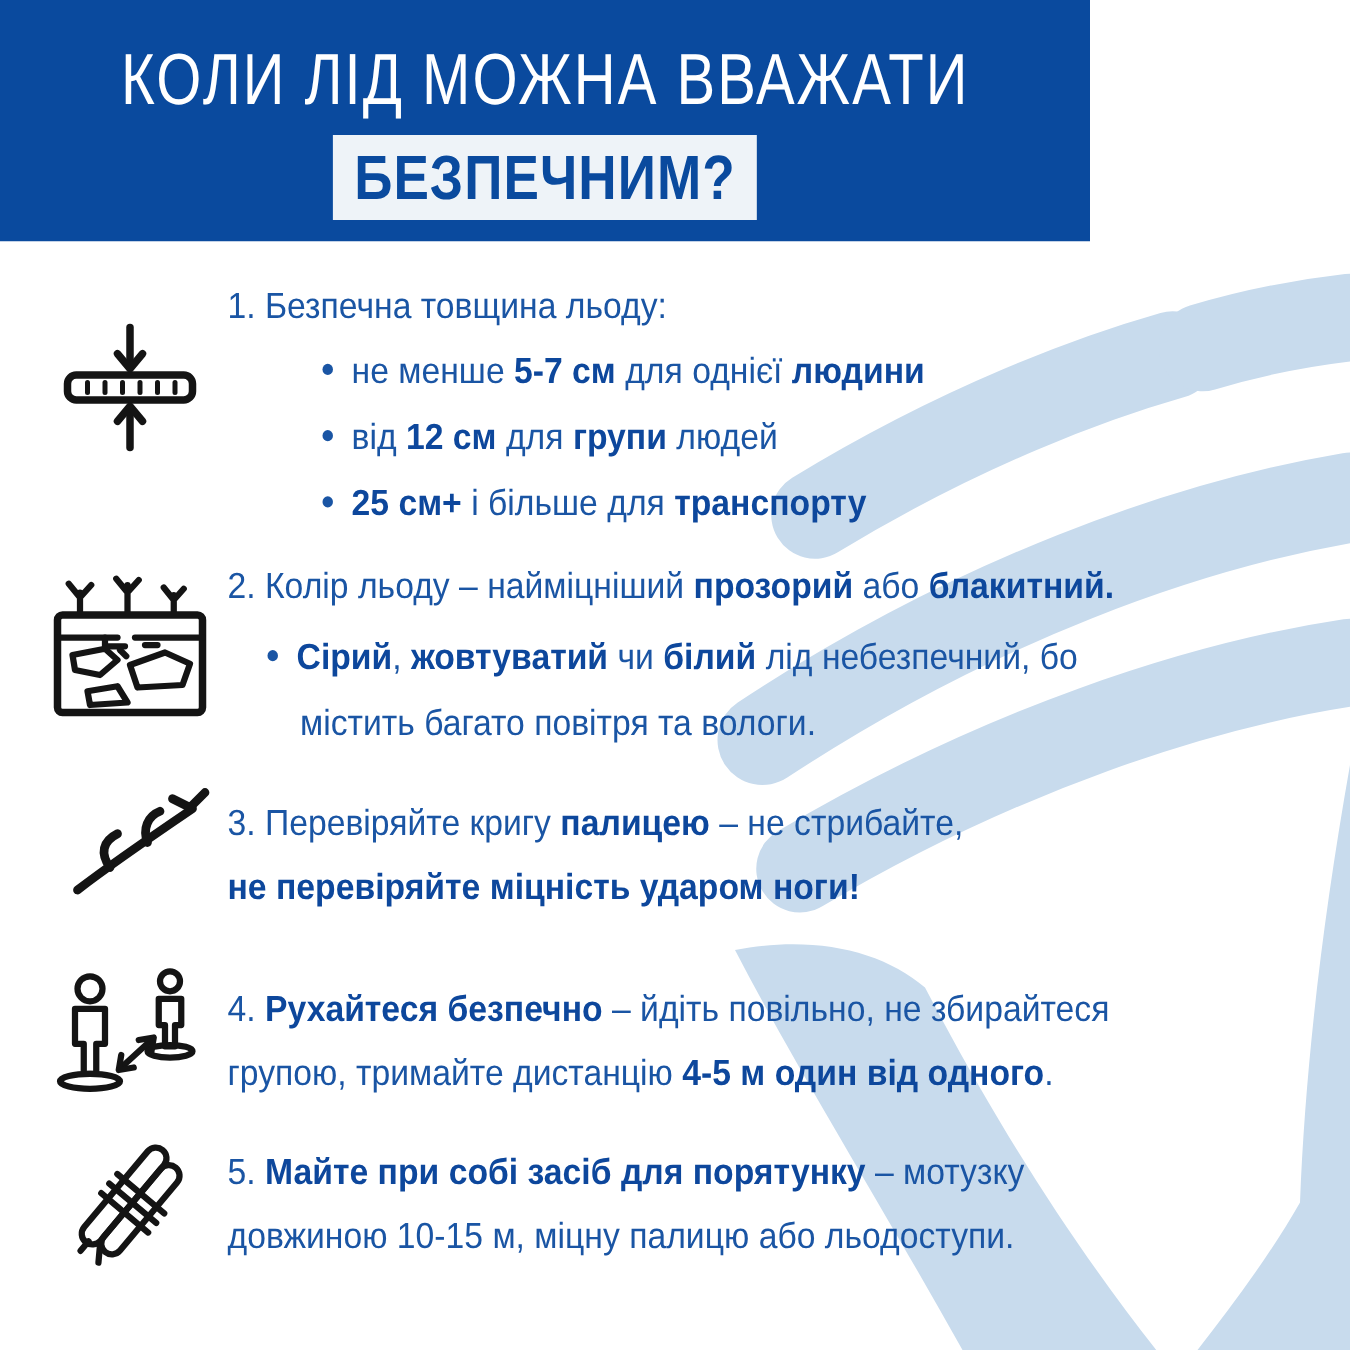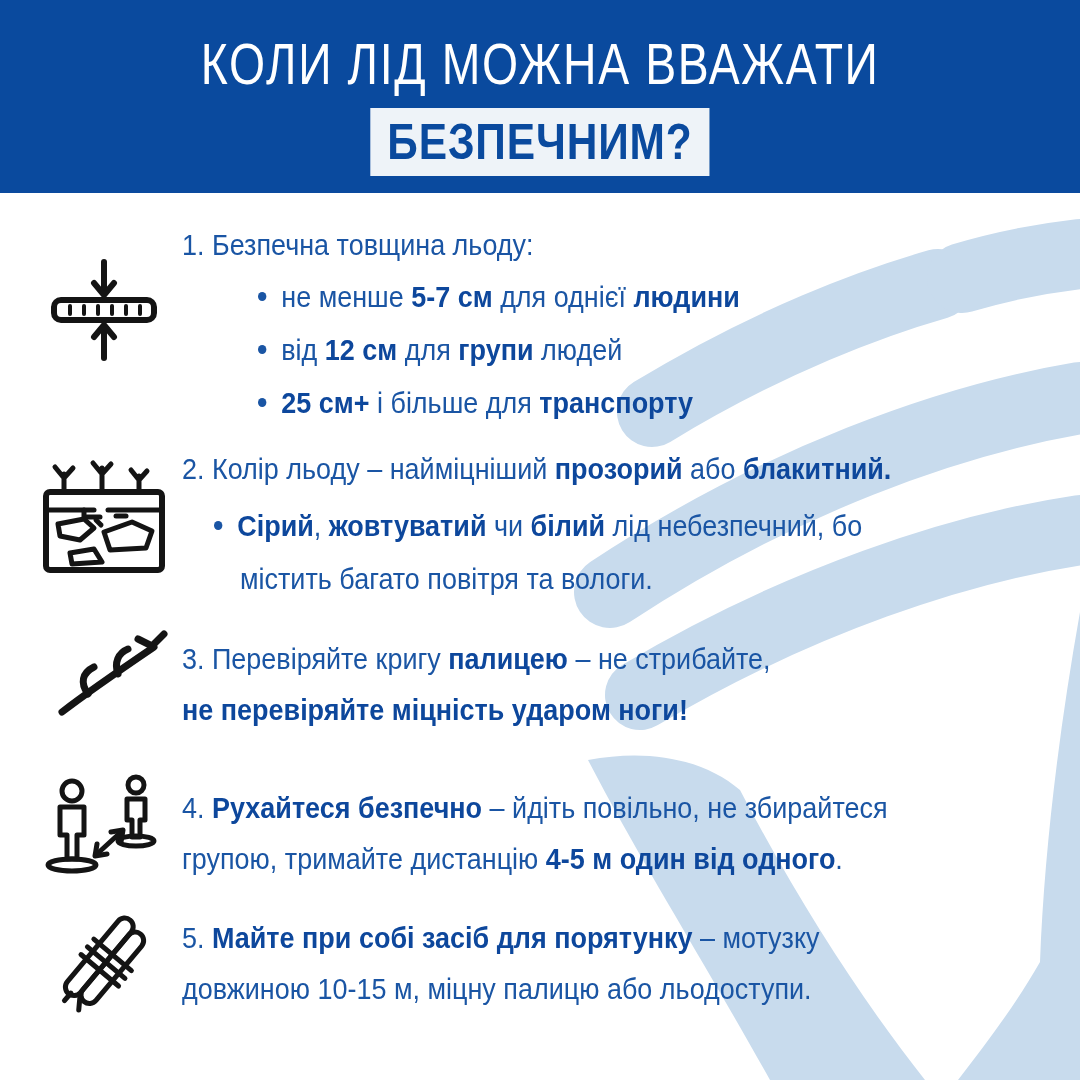--- a/index.html
+++ b/index.html
@@ -8,21 +8,21 @@
     --bold:#0d479c;
     --wm:#c8dbed;
     --ink:#141414;
     --box:#eef3f8;
   }
   html,body{margin:0;padding:0;}
   body{font-family:"Liberation Sans", sans-serif; background:#e9e9e9;}
   .poster{position:relative;width:1080px;height:1080px;background:#ffffff;overflow:hidden;margin:0 auto;}
 
   
-  .header{position:absolute;left:0;top:0;width:1080px;height:193px;background:var(--hdr);}
+  .header{position:absolute;left:0;top:0;width:872px;height:193px;background:var(--hdr);}
   .title-line{position:absolute;top:30px;left:0;width:100%;text-align:center;}
   .title-line span{display:inline-block;color:#ffffff;font-size:58px;letter-spacing:2px;transform:scaleX(.8);transform-origin:center;white-space:nowrap;}
   .badge{position:absolute;top:108px;left:50%;transform:translateX(-50%) scaleX(.85);background:var(--box);color:var(--hdr);font-weight:bold;font-size:50px;letter-spacing:1px;padding:5px 20px;white-space:nowrap;}
 
   
   .wm{position:absolute;left:560px;top:200px;width:520px;height:880px;z-index:0;}
 
   
   .row-icon{position:absolute;z-index:2;}
   .line{position:absolute;z-index:2;height:38px;line-height:38px;font-size:29px;color:var(--txt);white-space:nowrap;transform:scaleX(.93);transform-origin:left center;}

